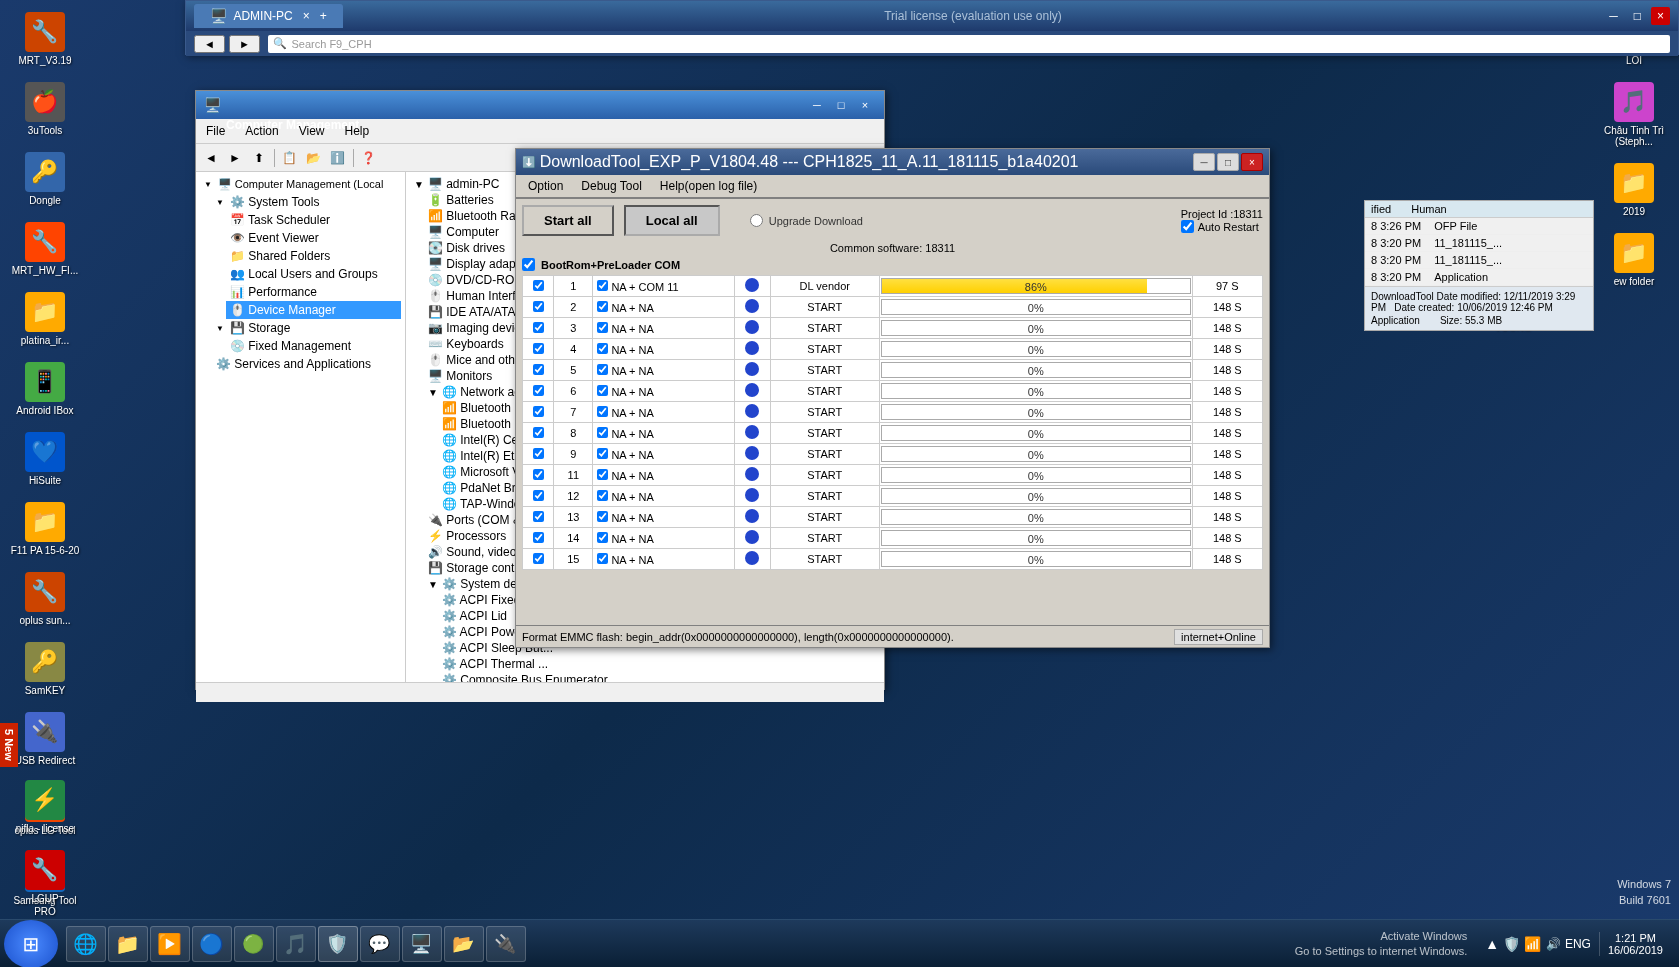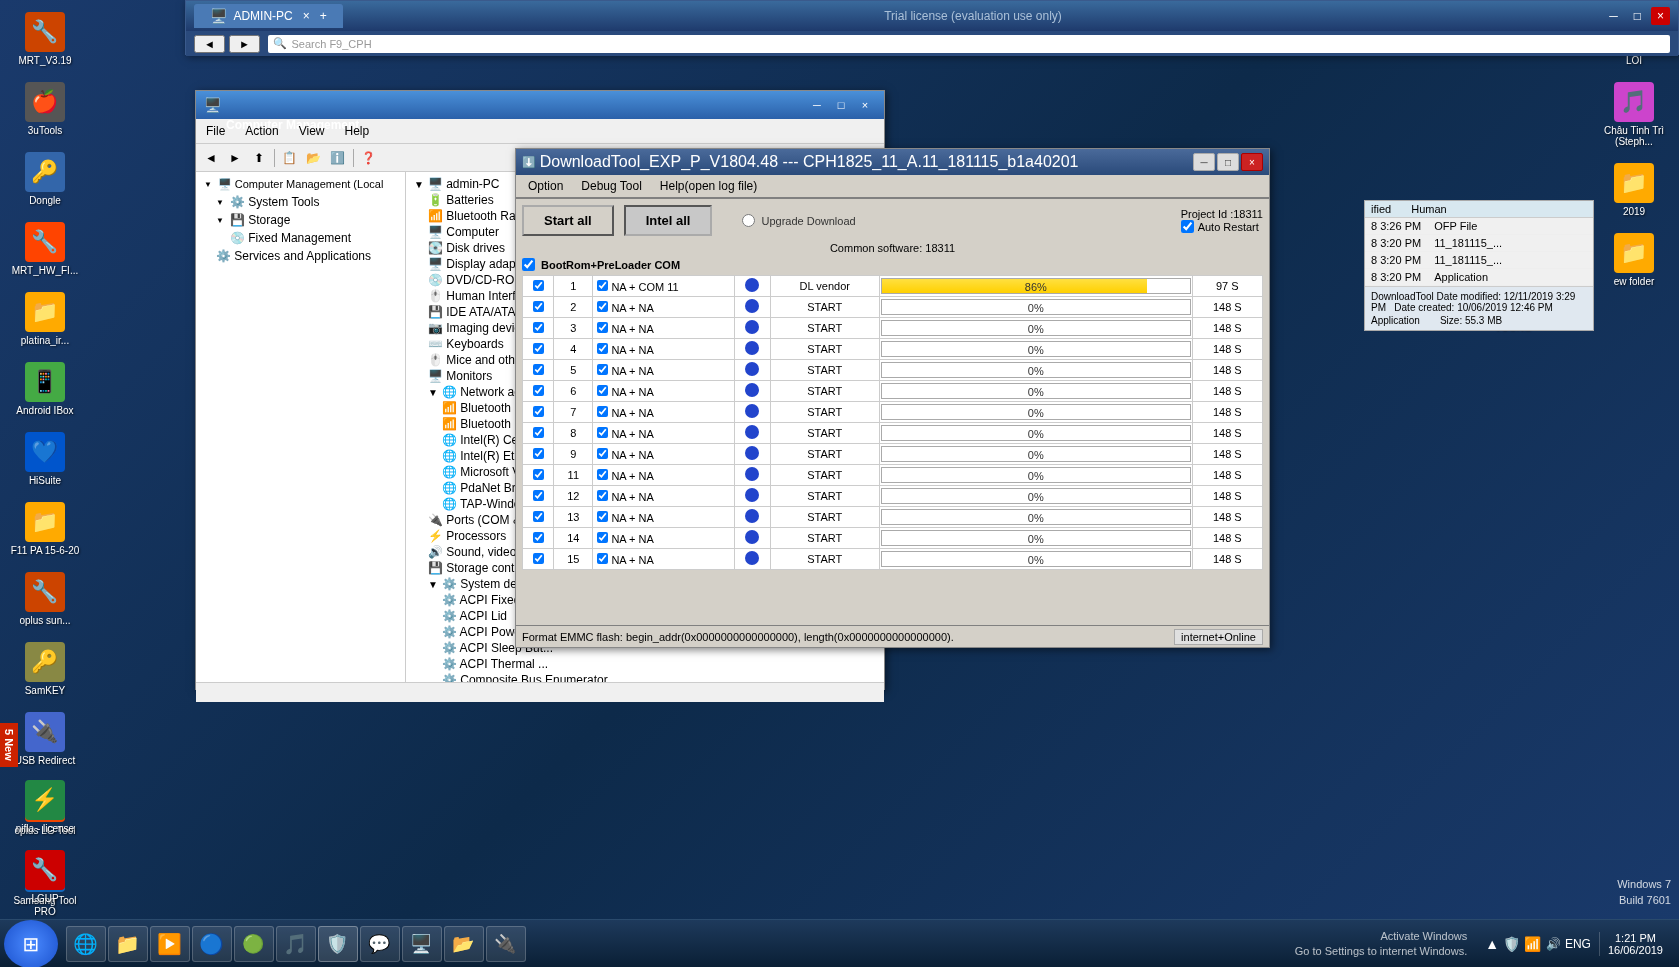--- a/index.html
+++ b/index.html
@@ -572,20 +572,28 @@
     </div>
     <div class="comp-mgmt-body">
 
       <div class="comp-mgmt-tree">
         <div class="tree-item" style="font-size:11px;">
           <span class="tree-arrow">▼</span>🖥️ Computer Management (Local
         </div>
         <div style="margin-left:12px;">
           <div class="tree-item">
             <span class="tree-arrow">▼</span>⚙️ System Tools
+          </div>
+          <div style="margin-left:14px;">
+            <div class="tree-item">📅 Task Scheduler</div>
+            <div class="tree-item">👁️ Event Viewer</div>
+            <div class="tree-item">📁 Shared Folders</div>
+            <div class="tree-item">👥 Local Users and Groups</div>
+            <div class="tree-item">📊 Performance</div>
+            <div class="tree-item selected">🖱️ Device Manager</div>
           </div>
           <div class="tree-item">
             <span class="tree-arrow">▼</span>💾 Storage
           </div>
           <div style="margin-left:14px;">
             <div class="tree-item">💿 Fixed Management</div>
           </div>
           <div class="tree-item">⚙️ Services and Applications</div>
         </div>
       </div>
@@ -657,21 +665,21 @@
     <div class="dl-tool-menu">
       <span class="dl-menu-item">Option</span>
       <span class="dl-menu-item">Debug Tool</span>
       <span class="dl-menu-item">Help(open log file)</span>
     </div>
 
     <div class="dl-tool-body">
 
       <div class="dl-top-bar">
         <button class="dl-btn">Start all</button>
-        <button class="dl-btn active">Intel all</button>
+        <button class="dl-btn active">Local all</button>
         <div style="margin-left:20px; display:flex; align-items:center; gap:6px;">
           <input type="radio" name="upgrade" style="">
           <label style="font-size:11px; color:#333;">Upgrade Download</label>
         </div>
         <div class="dl-project-info">
           <div>Project Id :18311</div>
           <div style="display:flex; align-items:center; gap:4px;">
             <input type="checkbox" checked="" style="">
             <span>Auto Restart</span>
           </div>

